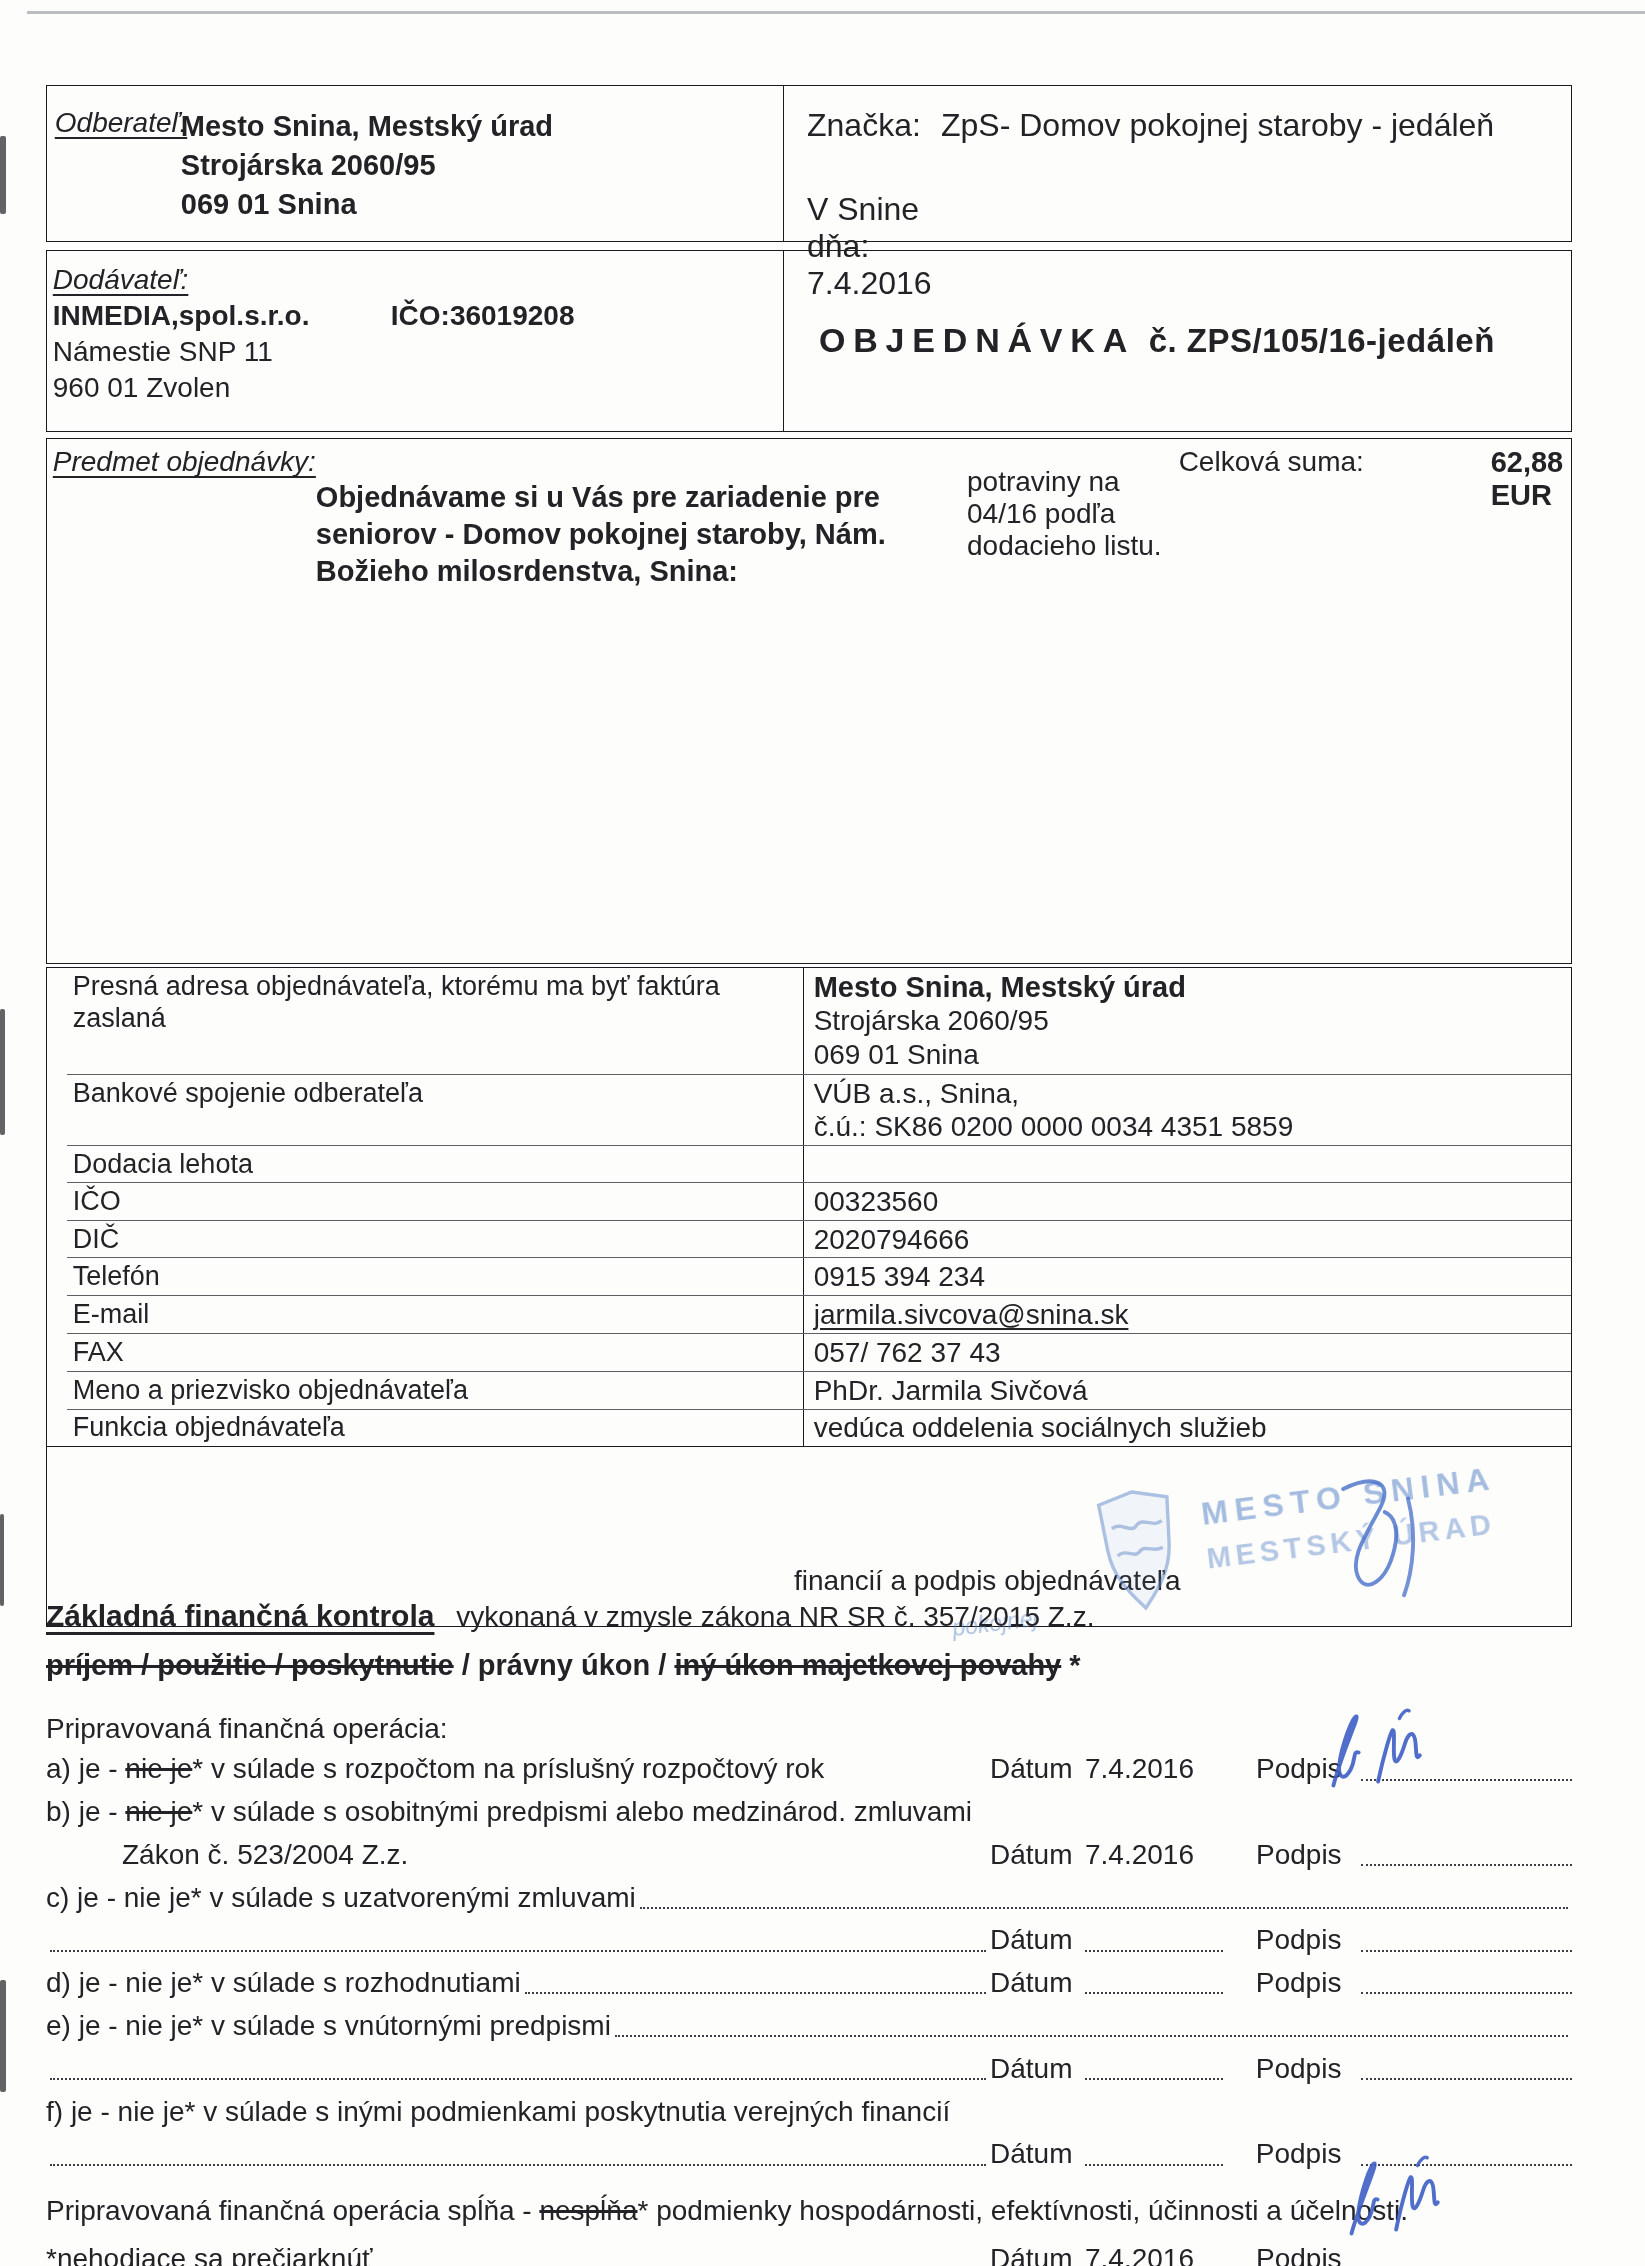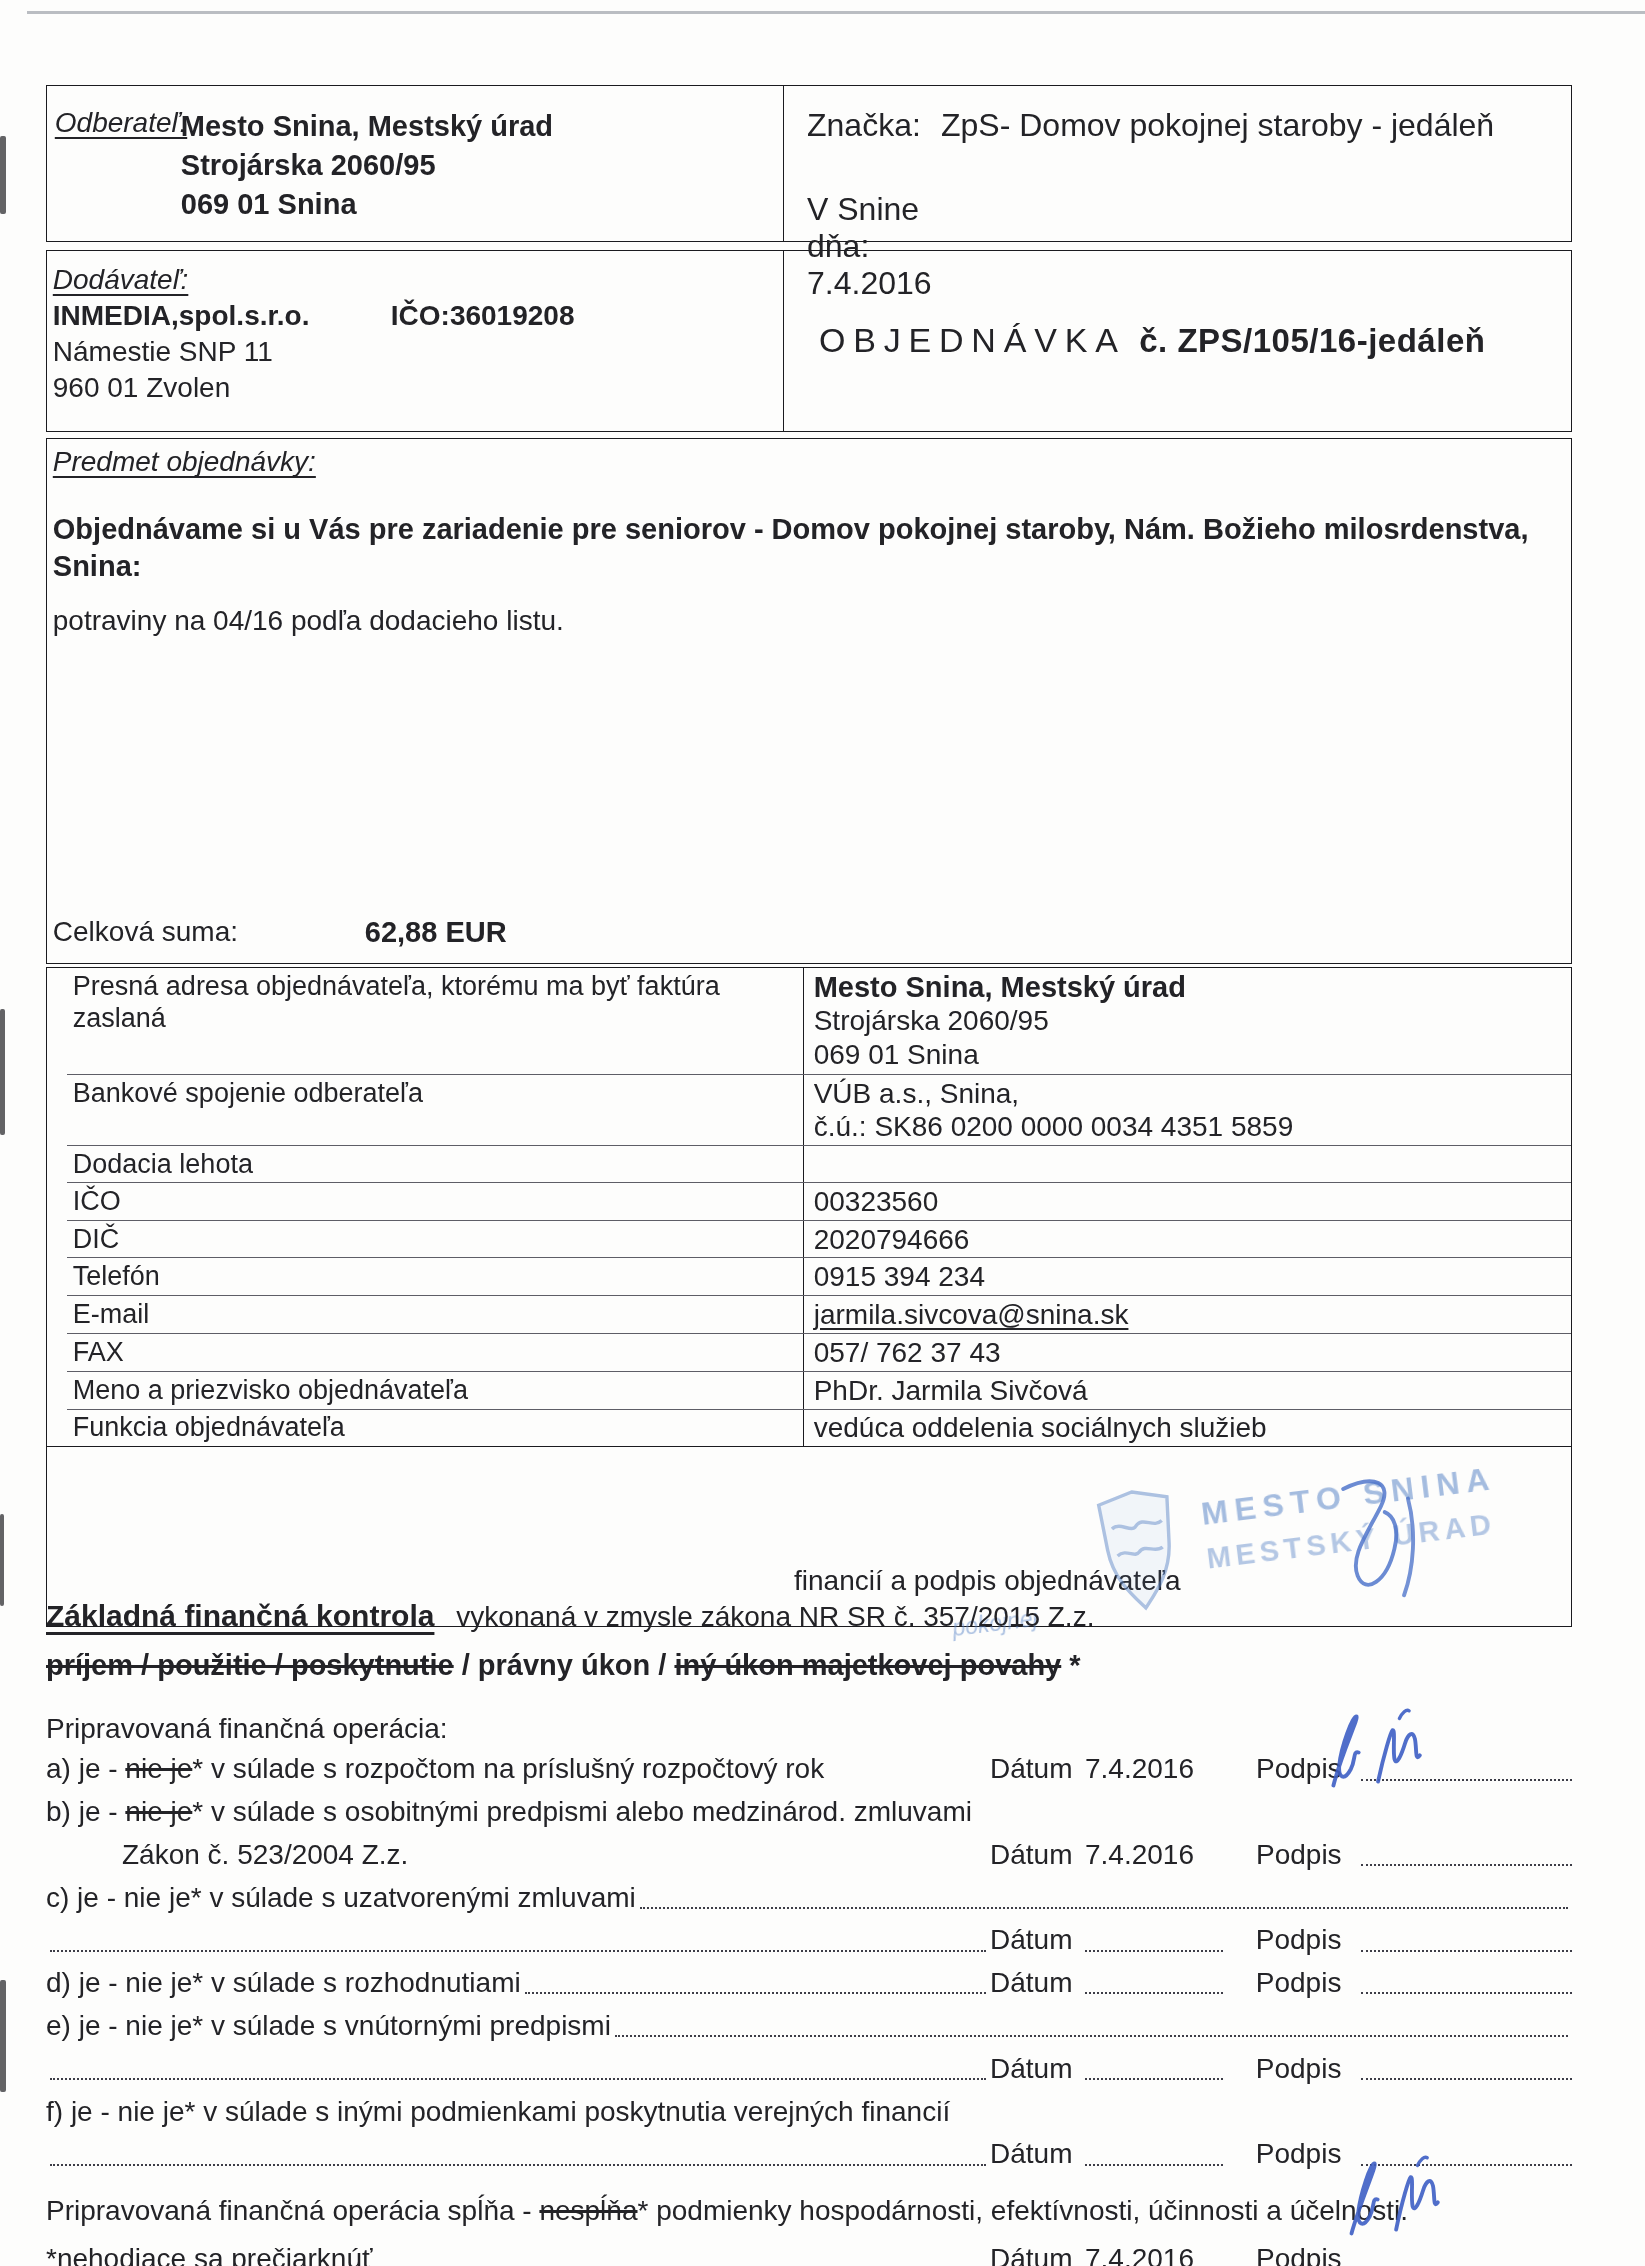--- a/index.html
+++ b/index.html
@@ -27,23 +27,23 @@
   .zn-lab{width:134px;flex:none;}
   .dt-row{display:flex;margin-top:47px;flex-direction:column;}
   .dt-lab{width:182px;flex:none;}
   .supbox{height:182px;margin-bottom:5.8px;}
   .supbox .col-l{padding:11.6px 7.8px 7.8px 5.8px;font-size:28px;line-height:36px;}
   .sup-name-row{display:flex;font-weight:bold;}
   .sup-name{width:338px;flex:none;}
   .dic-row{display:flex;}
   .dic{width:291px;flex:none;}
   .supbox .col-r{display:flex;align-items:center;padding-left:35px;}
-  .ordtitle{font-weight:normal;font-size:34px;letter-spacing:7.8px;white-space:nowrap;}
+  .ordtitle{font-weight:bold;font-size:34px;letter-spacing:7.8px;white-space:nowrap;}
   .ordnum{font-weight:bold;font-size:33px;margin-left:13.6px;white-space:nowrap;letter-spacing:0.5px;}
-  .predbox{height:526px;margin-bottom:3.9px;padding:7.8px 7.8px 13.6px 5.8px;display:flex;flex-direction:column;box-sizing:border-box;}
+  .predbox{height:526px;margin-bottom:3.9px;padding:7.8px 7.8px 13.6px 5.8px;display:flex;flex-direction:row;box-sizing:border-box;}
   .pred-line1{font-weight:bold;font-size:29px;margin-top:33px;line-height:37px;}
   .pred-line2{font-size:28px;margin-top:19.4px;}
   .pred-fill{flex:1;}
   .total-row{display:flex;font-size:28px;}
   .total-lab{width:312px;flex:none;}
   .total-val{font-weight:bold;font-size:29px;}
   
   .details{border:1.9px solid #1b1b1f;box-sizing:border-box;}
   .drow{display:flex;min-height:35px;border-top:1px solid #5e5e66;margin-left:20px;}
   .drow:first-child{border-top:none;}

